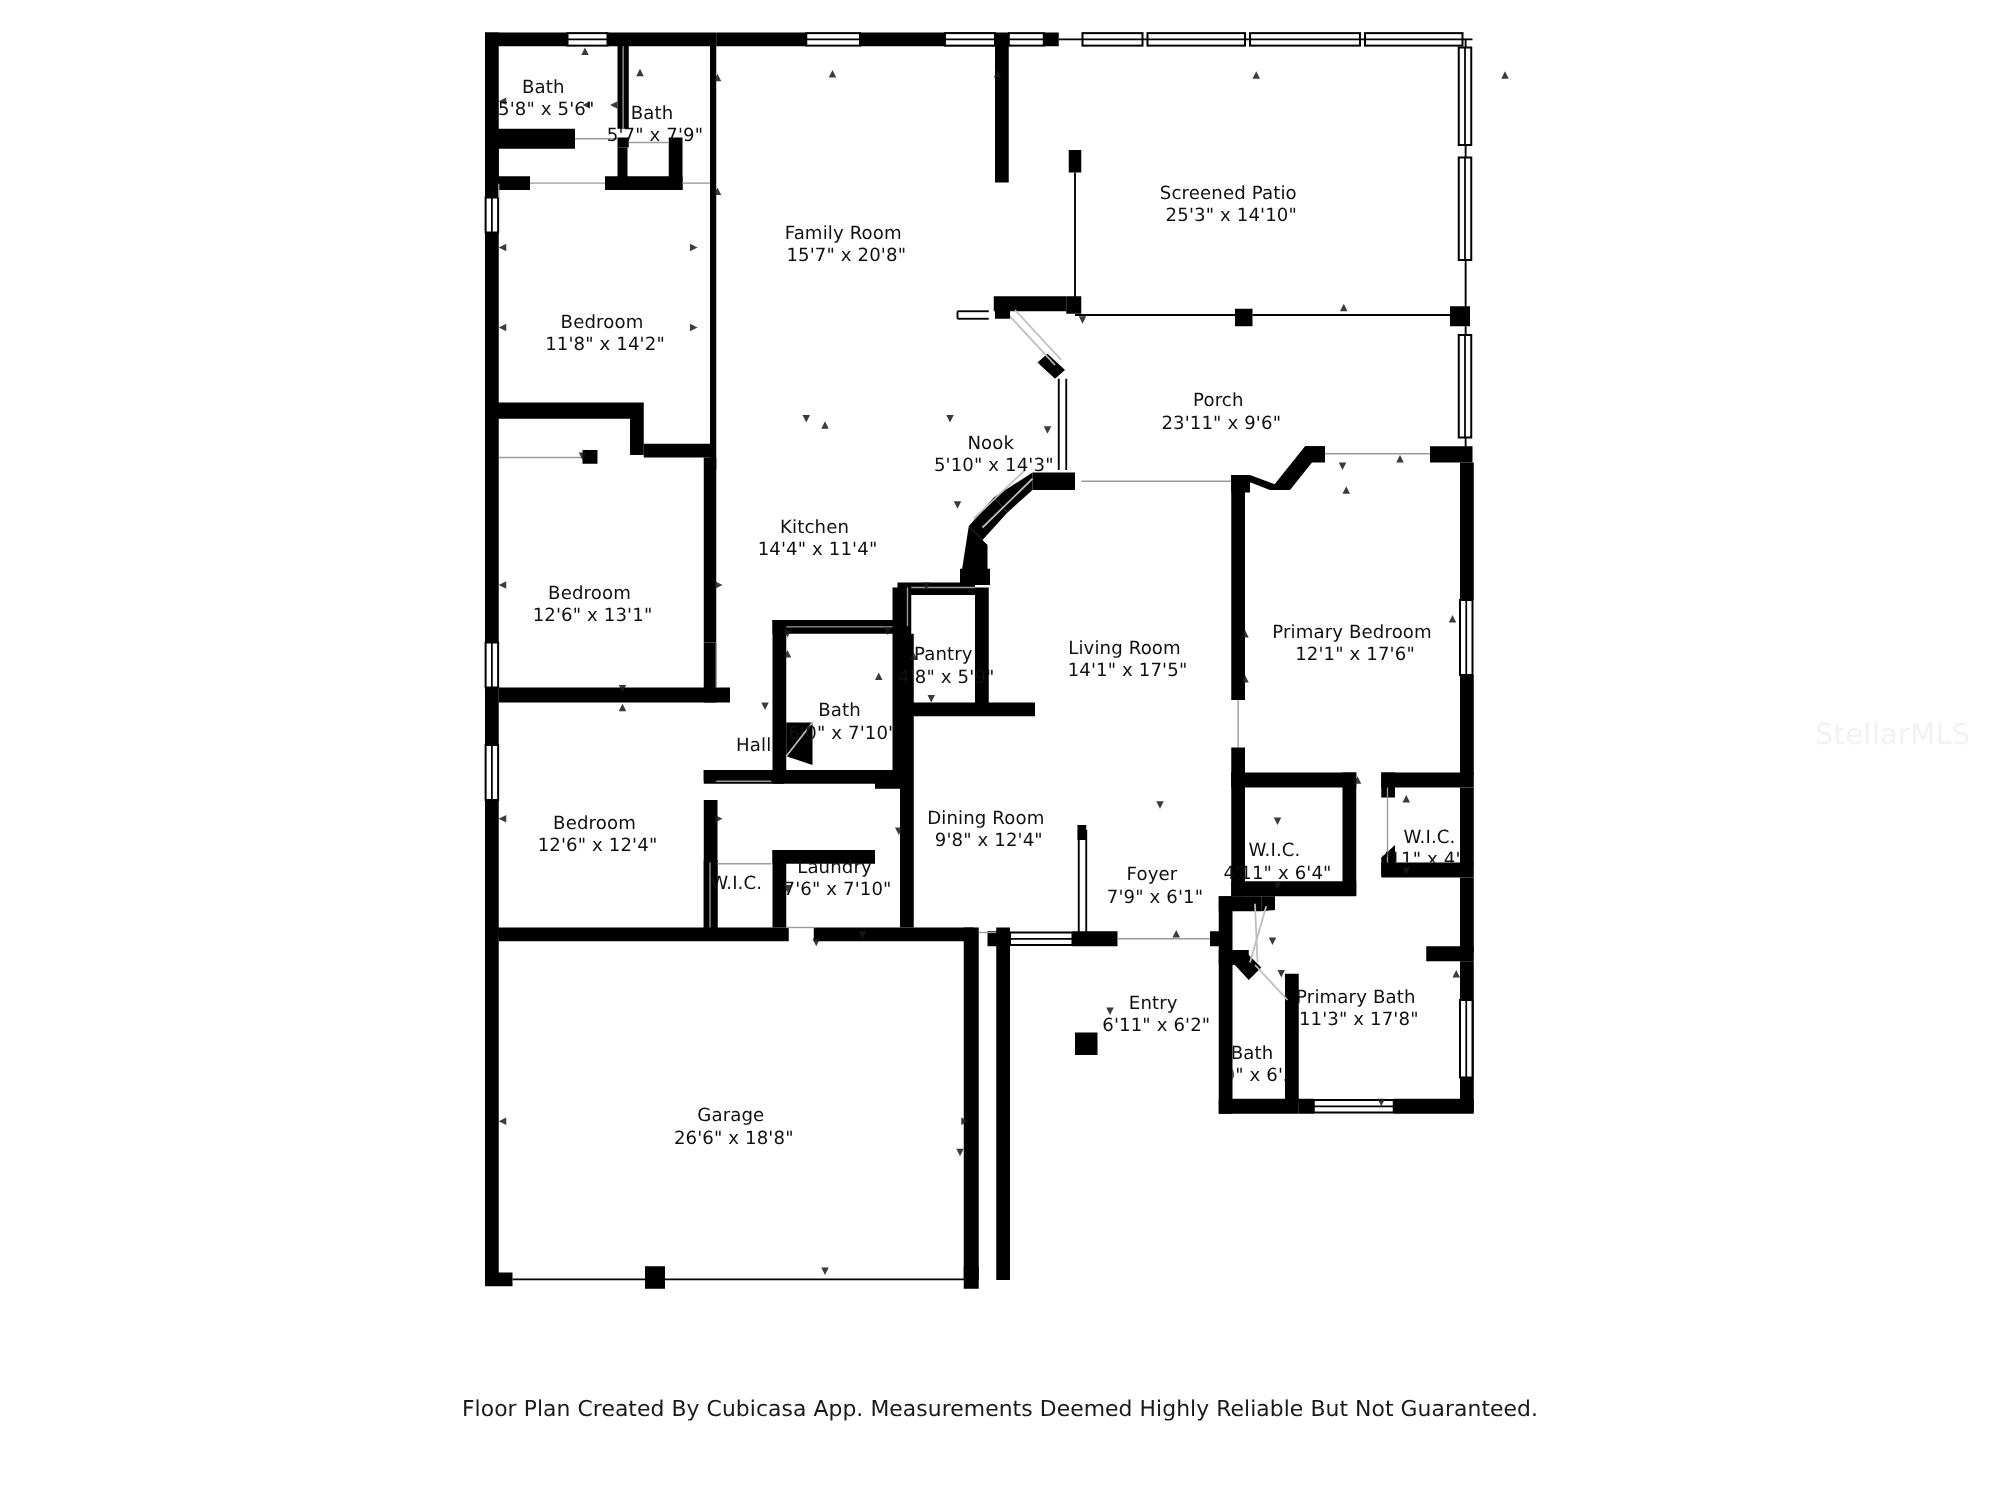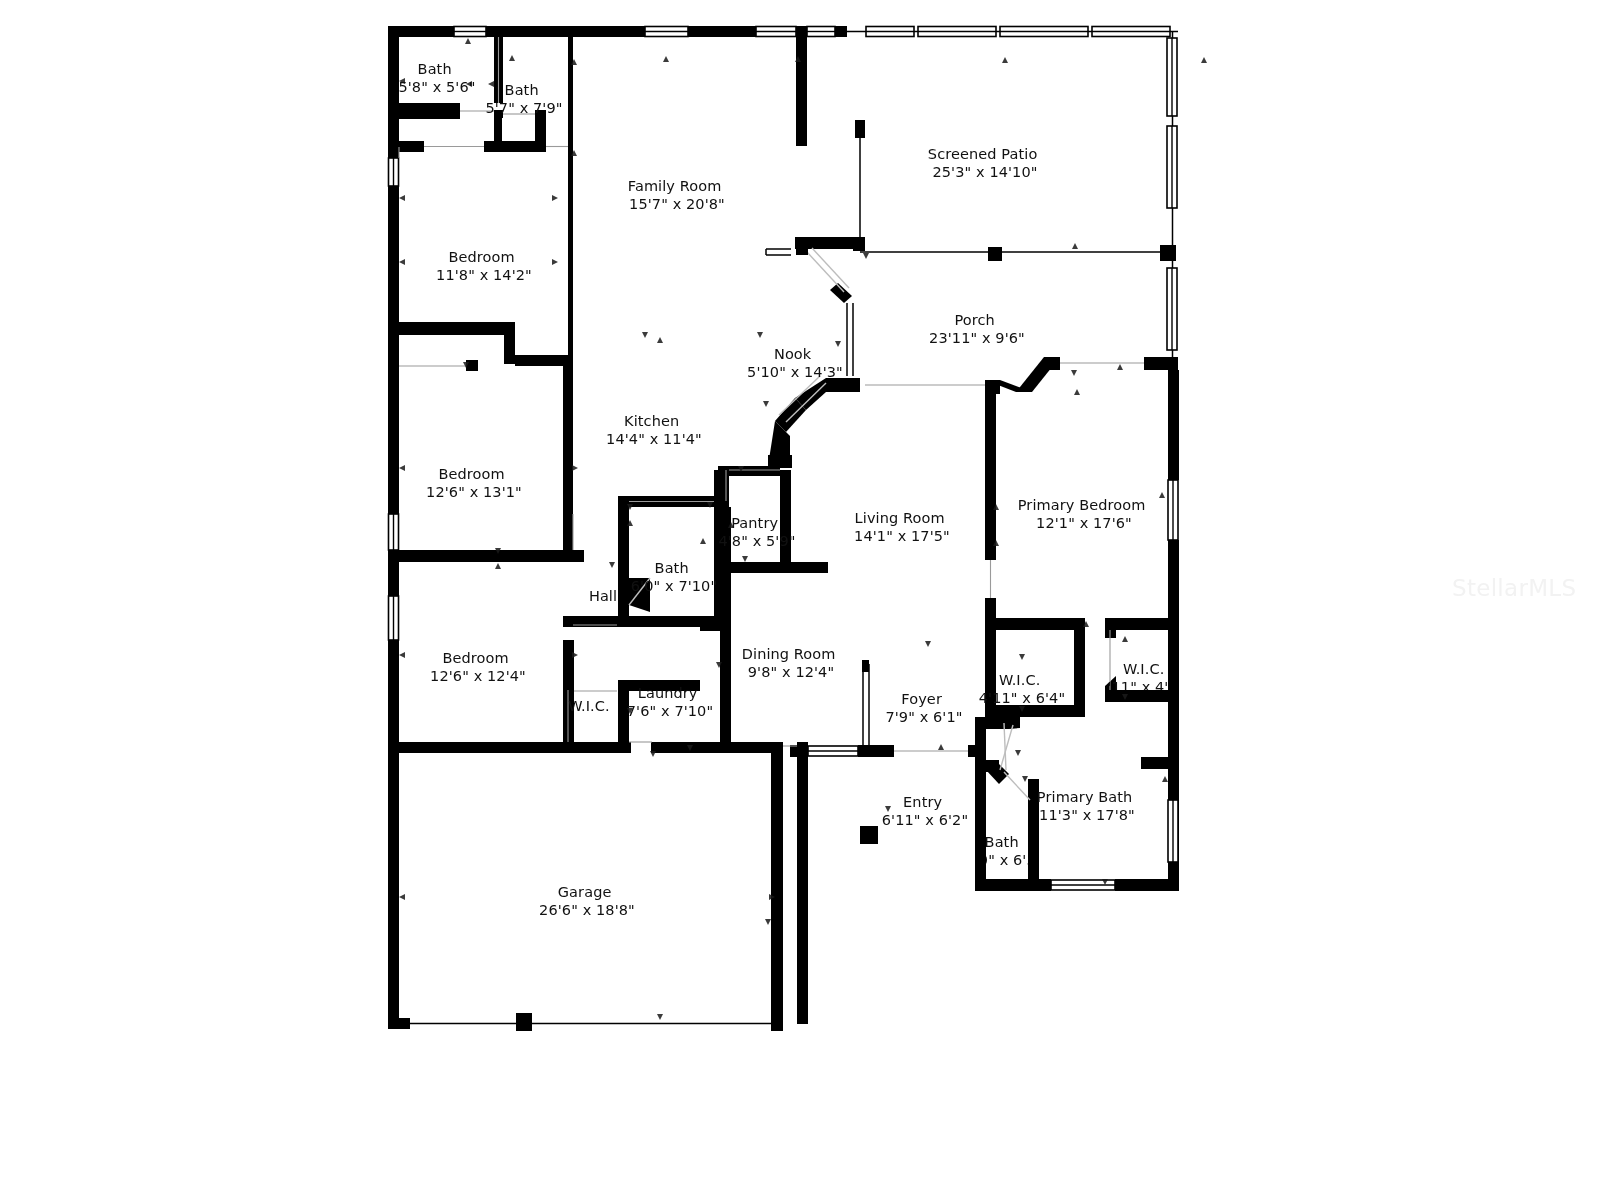--- a/index.html
+++ b/index.html
@@ -527,14 +527,15 @@
       </clipPath>
       <clipPath id="clip-bath-4">
         <rect x="986" y="772" width="42" height="108"></rect>
       </clipPath>
     </defs>
 
   </svg>
 
   <div class="watermark">StellarMLS</div>
 
+  <div class="caption">Floor Plan Created By Cubicasa App. Measurements Deemed Highly Reliable But Not Guaranteed.</div>
 
 </div>
 
 </body></html>

